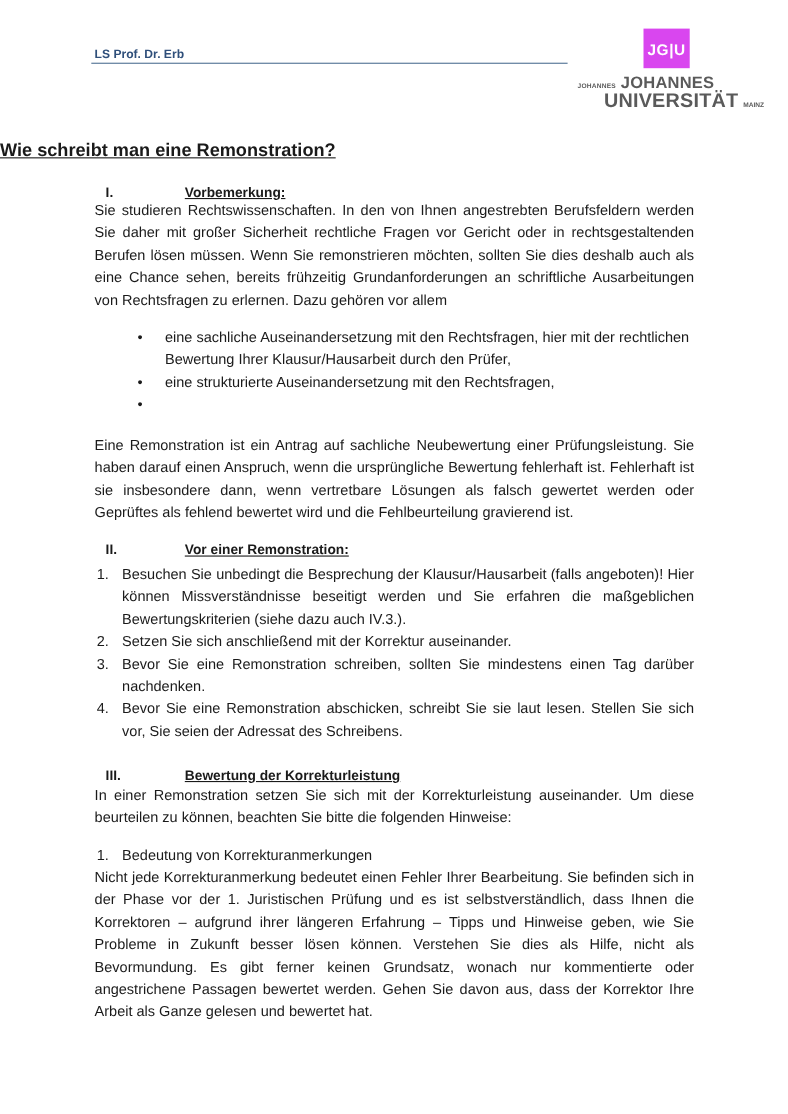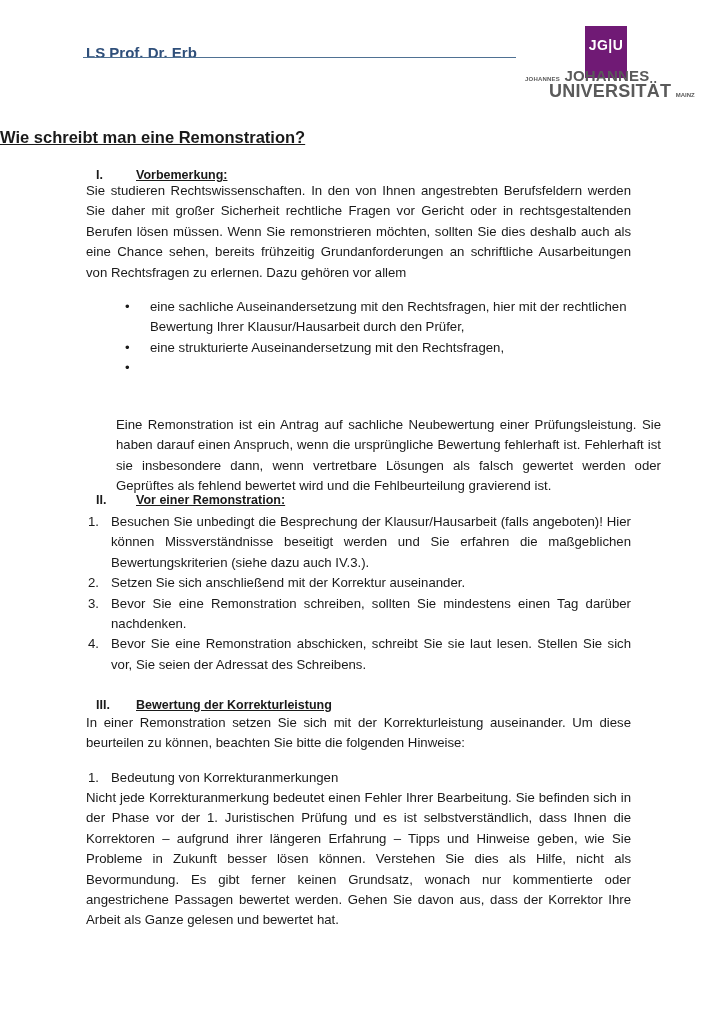--- a/index.html
+++ b/index.html
@@ -1,36 +1,36 @@
 <!DOCTYPE html>
 <html><head>
 <meta charset="utf-8">
 <style>
   html, body { margin: 0; padding: 0; background: #ffffff; }
   body { width: 716px; height: 1013px; position: relative; overflow: hidden;
          font-family: "Liberation Sans", sans-serif; color: #1a1a1a; }
   .page { position: absolute; left: 0; top: 0; width: 716px; height: 1013px; }
 
-  .hdr-text { position: absolute; left: 86px; top: 44px; font-size: 15px; font-weight: bold; color: #2f4f7a; }
+  .hdr-text { position: absolute; left: 86px; top: 44px; font-size: 11px; font-weight: bold; color: #2f4f7a; }
   .hdr-line { position: absolute; left: 83px; top: 57px; width: 433px; height: 1px; background: #4f7193; }
 
-  .logo-box { position: absolute; left: 585px; top: 26px; width: 42px; height: 52px; background: #701a75; }
+  .logo-box { position: absolute; left: 585px; top: 26px; width: 42px; height: 36px; background: #d946ef; }
   .logo-box span { position: absolute; left: 0; right: 0; top: 11px; text-align: center; color: #fff; font-size: 14px; font-weight: bold; letter-spacing: 0.5px; }
   .logo-l1 { position: absolute; left: 525px; top: 67px; width: 130px; white-space: nowrap; color: #5a5a5a; }
   .logo-l1 .small { font-size: 6px; font-weight: bold; letter-spacing: 0.2px; }
   .logo-l1 .big { font-size: 15px; font-weight: bold; letter-spacing: 0.2px; }
   .logo-l2 { position: absolute; left: 549px; top: 81px; white-space: nowrap; color: #5a5a5a; }
   .logo-l2 .big { font-size: 18px; font-weight: bold; letter-spacing: 0.2px; }
   .logo-l2 .small { font-size: 6px; font-weight: bold; }
 
   .title { position: absolute; left: 0; width: 716px; top: 128px; font-size: 16.5px; font-weight: bold; text-decoration: underline; }
 
   .sec { position: absolute; left: 96px; font-size: 12.5px; font-weight: bold; }
   .sec .num { display: inline-block; width: 40px; }
-  .sec .lbl { text-decoration: underline; }
+  .sec .lbl { text-decoration: underline; margin-left: 32px; }
 
   .para { position: absolute; left: 86px; width: 545px; font-size: 13.2px; line-height: 20.4px; text-align: justify; }
 
   .bullets { position: absolute; left: 125px; width: 506px; margin: 0; padding: 0; list-style: none; font-size: 13.2px; line-height: 20.4px; }
   .bullets li { position: relative; padding-left: 25px; }
   .bullets li .dot { position: absolute; left: 0; top: 0; }
 
   .olist { position: absolute; left: 88px; width: 543px; margin: 0; padding: 0; list-style: none; font-size: 13.2px; line-height: 20.4px; }
   .olist li { position: relative; padding-left: 23px; text-align: justify; }
   .olist li .n { position: absolute; left: 0; top: 0; }
@@ -61,21 +61,21 @@
     <span class="num">I.</span><span class="lbl">Vorbemerkung:</span>
   </div>
   <div class="para" style="top:181px;">Sie studieren Rechtswissenschaften. In den von Ihnen angestrebten Berufsfeldern werden Sie daher mit großer Sicherheit rechtliche Fragen vor Gericht oder in rechtsgestaltenden Berufen lösen müssen. Wenn Sie remonstrieren möchten, sollten Sie dies deshalb auch als eine Chance sehen, bereits frühzeitig Grundanforderungen an schriftliche Ausarbeitungen von Rechtsfragen zu erlernen. Dazu gehören vor allem</div>
 
   <ul class="bullets" style="top:297px;">
     <li><span class="dot">•</span><span>eine sachliche Auseinandersetzung mit den Rechtsfragen, hier mit der rechtlichen Bewertung Ihrer Klausur/Hausarbeit durch den Prüfer,</span></li>
     <li><span class="dot">•</span><span>eine strukturierte Auseinandersetzung mit den Rechtsfragen,</span></li>
     <li><span class="dot">•</span></li>
   </ul>
 
-  <div class="para" style="top:415px;margin-left:30px;">Eine Remonstration ist ein Antrag auf sachliche Neubewertung einer Prüfungsleistung. Sie haben darauf einen Anspruch, wenn die ursprüngliche Bewertung fehlerhaft ist. Fehlerhaft ist sie insbesondere dann, wenn vertretbare Lösungen als falsch gewertet werden oder Geprüftes als fehlend bewertet wird und die Fehlbeurteilung gravierend ist.</div>
+  <div class="para" style="top:395px;">Eine Remonstration ist ein Antrag auf sachliche Neubewertung einer Prüfungsleistung. Sie haben darauf einen Anspruch, wenn die ursprüngliche Bewertung fehlerhaft ist. Fehlerhaft ist sie insbesondere dann, wenn vertretbare Lösungen als falsch gewertet werden oder Geprüftes als fehlend bewertet wird und die Fehlbeurteilung gravierend ist.</div>
 
   <div class="sec" style="top:493px;">
     <span class="num">II.</span><span class="lbl">Vor einer Remonstration:</span>
   </div>
   <ol class="olist" style="top:512px;">
     <li><span class="n">1.</span><span>Besuchen Sie unbedingt die Besprechung der Klausur/Hausarbeit (falls angeboten)! Hier können Missverständnisse beseitigt werden und Sie erfahren die maßgeblichen Bewertungskriterien (siehe dazu auch IV.3.).</span></li>
     <li><span class="n">2.</span><span>Setzen Sie sich anschließend mit der Korrektur auseinander.</span></li>
     <li><span class="n">3.</span><span>Bevor Sie eine Remonstration schreiben, sollten Sie mindestens einen Tag darüber nachdenken.</span></li>
     <li><span class="n">4.</span><span>Bevor Sie eine Remonstration abschicken, schreibt Sie sie laut lesen. Stellen Sie sich vor, Sie seien der Adressat des Schreibens.</span></li>
   </ol>

